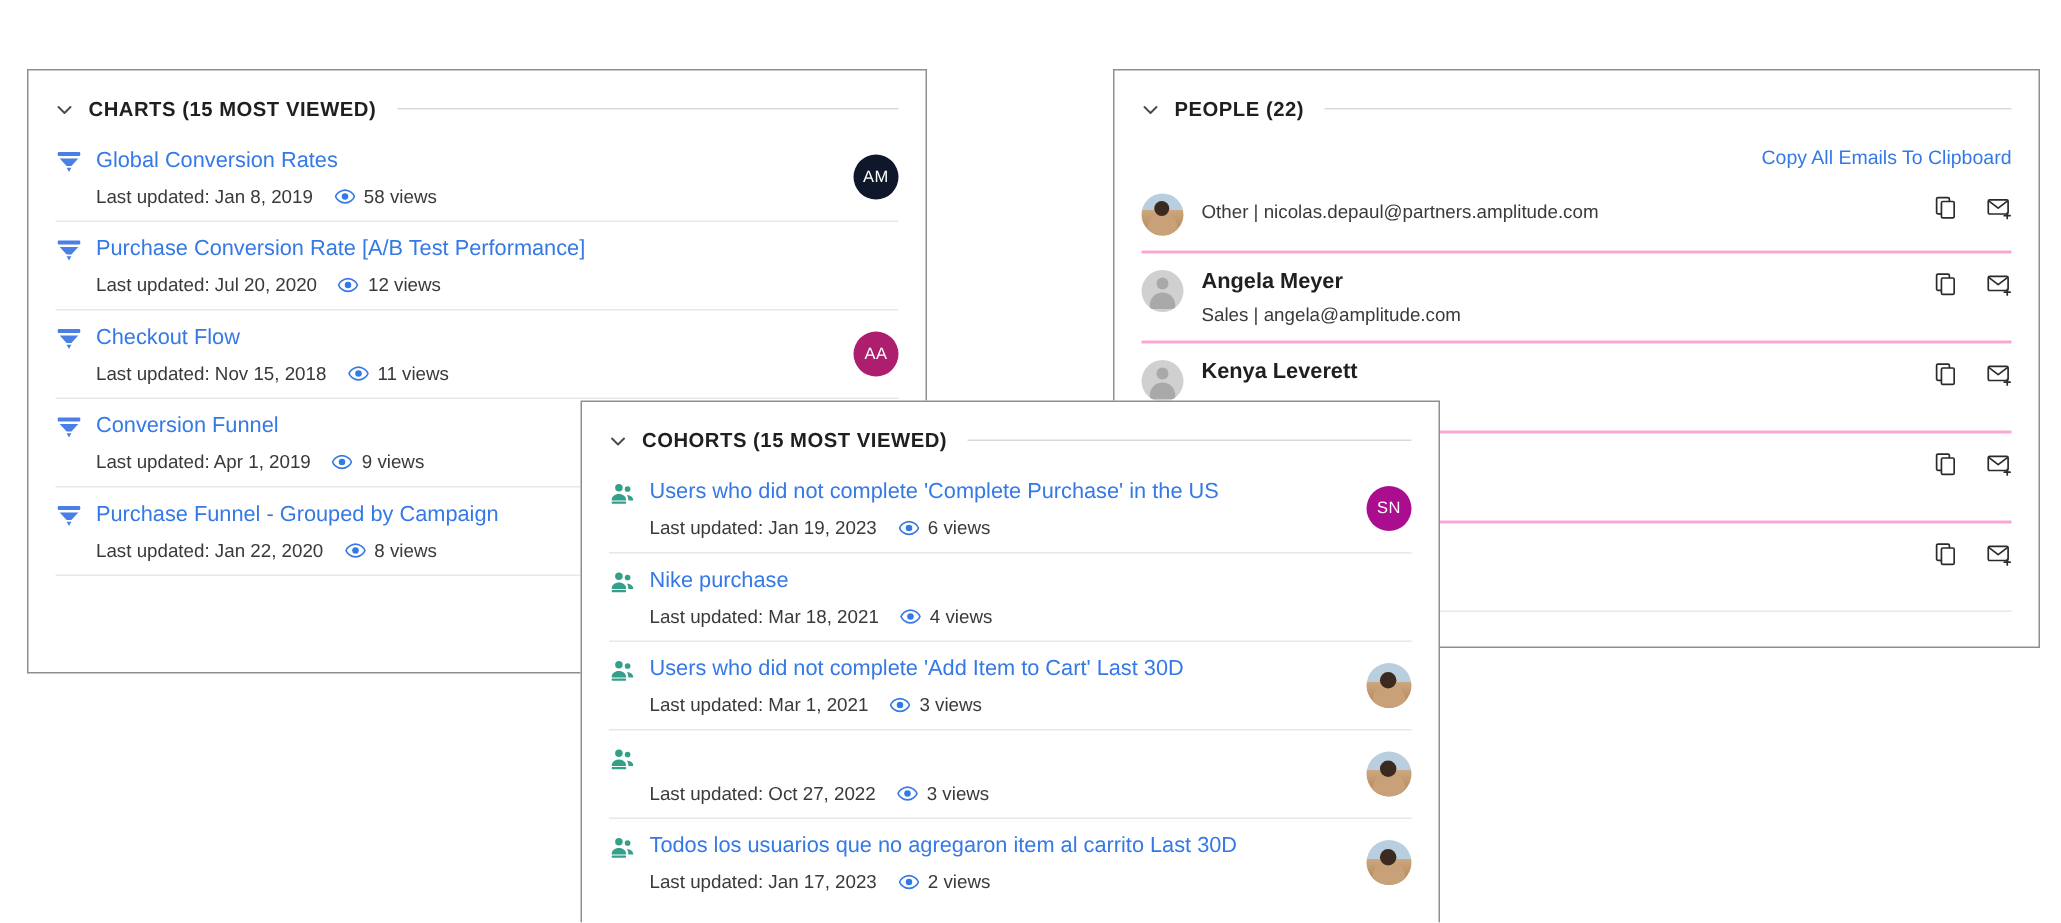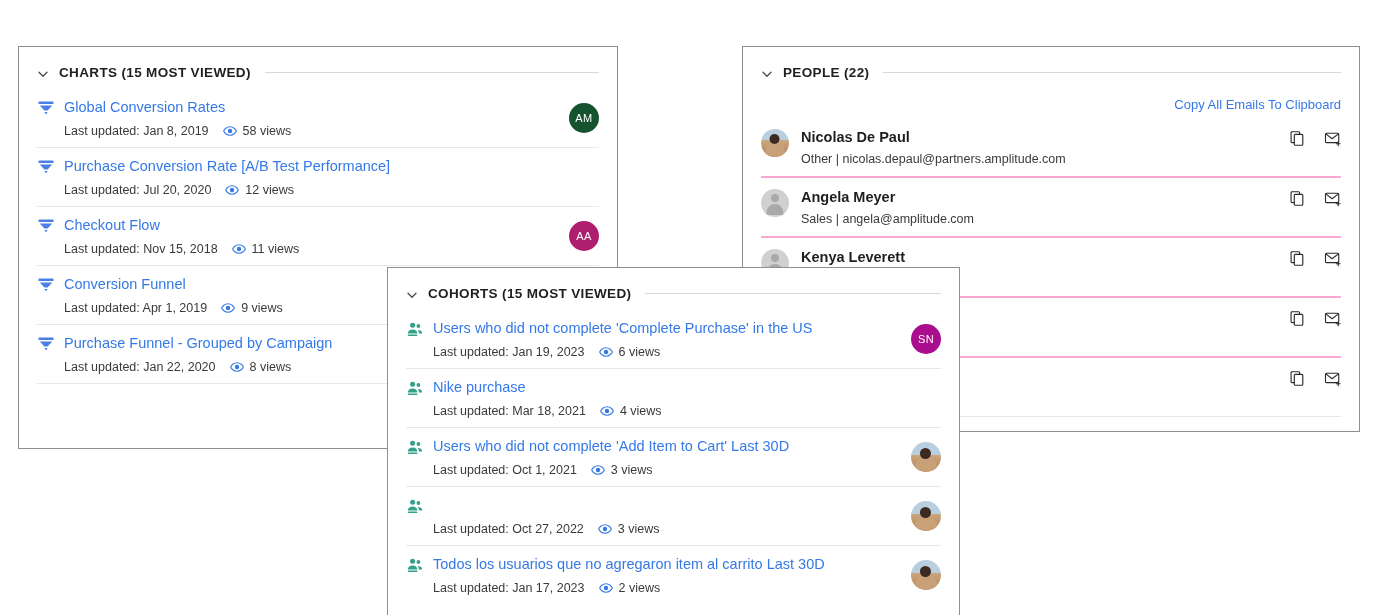--- a/index.html
+++ b/index.html
@@ -231,21 +231,21 @@
             <span class="views">
               <span>
                 <svg class="eye" viewBox="0 0 16 16" width="14" height="14">
                   <path d="M8 3.1 C4.2 3.1 1.4 6.2 0.8 8 C1.4 9.8 4.2 12.9 8 12.9 C11.8 12.9 14.6 9.8 15.2 8 C14.6 6.2 11.8 3.1 8 3.1 Z" fill="none" stroke="#3579e6" stroke-width="1.25"></path>
                   <circle cx="8" cy="8" r="2.5" fill="#3579e6"></circle>
                 </svg>
               </span>
               <span>58 views</span>
             </span>
           </div>
-          <div class="avatar" style="background: #14532d;">AM</div>
+          <div class="avatar" style="background: #0f172a;">AM</div>
         </div>
         <div class="row">
           <div class="row-main">
             <span class="item-icon"><svg viewBox="0 0 18 18" width="18" height="18">
                 <rect x="1.5" y="2.4" width="15" height="2.6" rx="0.6" fill="#4a7fe8"></rect>
                 <path d="M2.8 6.6 H15.2 L10.6 11.6 H7.4 Z" fill="#4a7fe8"></path>
                 <path d="M7.4 12.9 H10.6 L9 15.6 Z" fill="#4a7fe8"></path>
               </svg></span>
             <span class="item-title">Purchase Conversion Rate [A/B Test Performance]</span>
           </div>
@@ -349,21 +349,20 @@
       <span class="copy-all">Copy All Emails To Clipboard</span>
     </div>
 
     <div class="rows" id="people-rows">
         <div class="prow first">
           <div class="pav ph">
             <span class="ph-body"></span>
             <span class="ph-head"></span>
           </div>
           <div class="pinfo">
-            <div class="pname">Nicolas De Paul</div>
             <div class="pmeta">Other | nicolas.depaul@partners.amplitude.com</div>
           </div>
           <div class="pacts">
             <span>
               <svg class="act-ico" viewBox="0 0 18 18" width="17" height="17">
                 <rect x="2.2" y="1.8" width="9" height="11.5" rx="1" fill="none" stroke="#2b2b2b" stroke-width="1.2"></rect>
                 <rect x="5.6" y="4.6" width="9" height="11.5" rx="1" fill="#ffffff" stroke="#2b2b2b" stroke-width="1.2"></rect>
               </svg>
             </span>
             <span>
@@ -546,21 +545,21 @@
             <span class="item-icon"><svg viewBox="0 0 18 18" width="18" height="18">
                 <circle cx="6.6" cy="5.2" r="2.5" fill="#35a08a"></circle>
                 <circle cx="12.4" cy="6.0" r="1.9" fill="#35a08a"></circle>
                 <path d="M1.8 13.6 C1.8 10.9 3.9 9.4 6.6 9.4 C9.3 9.4 11.4 10.9 11.4 13.6 Z" fill="#35a08a"></path>
                 <path d="M11.9 10.1 C14.2 10.1 16.2 11.2 16.2 13.6 L12.9 13.6 C12.9 12.2 12.6 11 11.9 10.1 Z" fill="#35a08a"></path>
                 <rect x="1.8" y="14.4" width="9.6" height="1.5" rx="0.5" fill="#35a08a"></rect>
               </svg></span>
             <span class="item-title">Users who did not complete 'Add Item to Cart' Last 30D</span>
           </div>
           <div class="meta">
-            <span>Last updated: Oct 1, 2021</span>
+            <span>Last updated: Mar 1, 2021</span>
             <span class="views">
               <span>
                 <svg class="eye" viewBox="0 0 16 16" width="14" height="14">
                   <path d="M8 3.1 C4.2 3.1 1.4 6.2 0.8 8 C1.4 9.8 4.2 12.9 8 12.9 C11.8 12.9 14.6 9.8 15.2 8 C14.6 6.2 11.8 3.1 8 3.1 Z" fill="none" stroke="#3579e6" stroke-width="1.25"></path>
                   <circle cx="8" cy="8" r="2.5" fill="#3579e6"></circle>
                 </svg>
               </span>
               <span>3 views</span>
             </span>
           </div>

